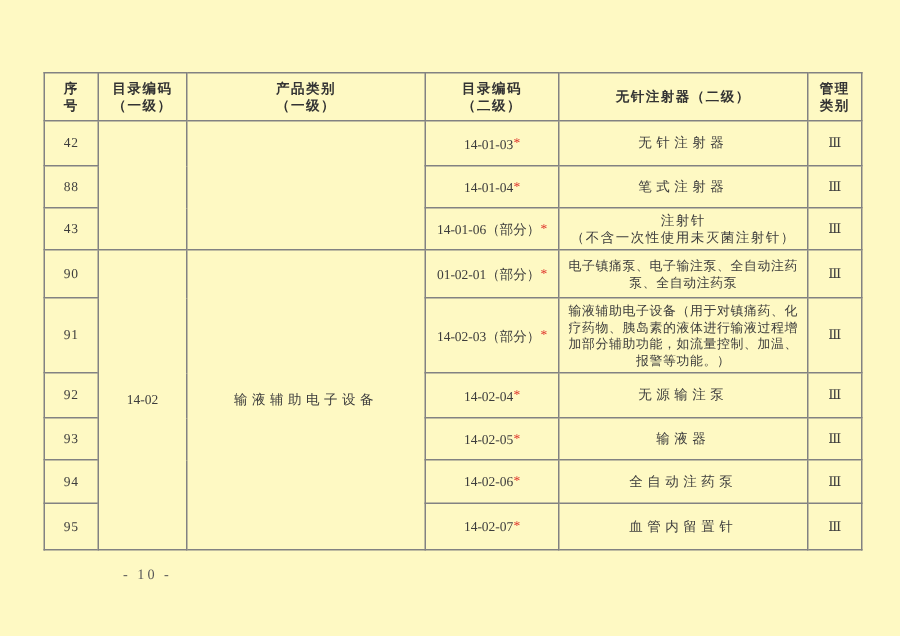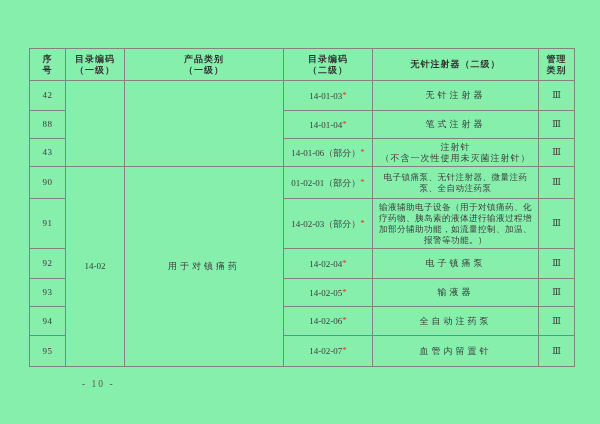--- a/index.html
+++ b/index.html
@@ -4,21 +4,21 @@
 <style>
   html, body {
     margin: 0;
     padding: 0;
     background: #ffffff;
   }
   .page {
     position: relative;
     width: 600px;
     height: 424px;
-    background: #86efac;
+    background: #fef9c3;
     font-family: "Liberation Serif", "DejaVu Serif", serif;
     color: #3d3d3d;
     overflow: hidden;
   }
   table.catalog {
     position: absolute;
     left: 29px;
     top: 48px;
     width: 545px;
     border-collapse: collapse;
@@ -122,35 +122,35 @@
       <tr style="height:28px">
         <td class="seq">43</td>
         <td class="code"><span>14-01-06（部分）</span><span class="star">*</span></td>
         <td class="cat sp1">注射针
 （不含一次性使用未灭菌注射针）</td>
         <td class="mgmt">Ⅲ</td>
       </tr>
       <tr style="height:32px">
         <td class="seq">90</td>
         <td rowspan="6">14-02</td>
-        <td rowspan="6" class="cat">用于对镇痛药</td>
+        <td rowspan="6" class="cat">输液辅助电子设备</td>
         <td class="code"><span>01-02-01（部分）</span><span class="star">*</span></td>
-        <td class="cat dense">电子镇痛泵、无针注射器、微量注药泵、全自动注药泵</td>
+        <td class="cat dense">电子镇痛泵、电子输注泵、全自动注药泵、全自动注药泵</td>
         <td class="mgmt">Ⅲ</td>
       </tr>
       <tr style="height:50px">
         <td class="seq">91</td>
         <td class="code"><span>14-02-03（部分）</span><span class="star">*</span></td>
         <td class="cat dense">输液辅助电子设备（用于对镇痛药、化疗药物、胰岛素的液体进行输液过程增加部分辅助功能，如流量控制、加温、报警等功能。）</td>
         <td class="mgmt">Ⅲ</td>
       </tr>
       <tr style="height:30px">
         <td class="seq">92</td>
         <td class="code"><span>14-02-04</span><span class="star">*</span></td>
-        <td class="cat">电子镇痛泵</td>
+        <td class="cat">无源输注泵</td>
         <td class="mgmt">Ⅲ</td>
       </tr>
       <tr style="height:28px">
         <td class="seq">93</td>
         <td class="code"><span>14-02-05</span><span class="star">*</span></td>
         <td class="cat">输液器</td>
         <td class="mgmt">Ⅲ</td>
       </tr>
       <tr style="height:29px">
         <td class="seq">94</td>

